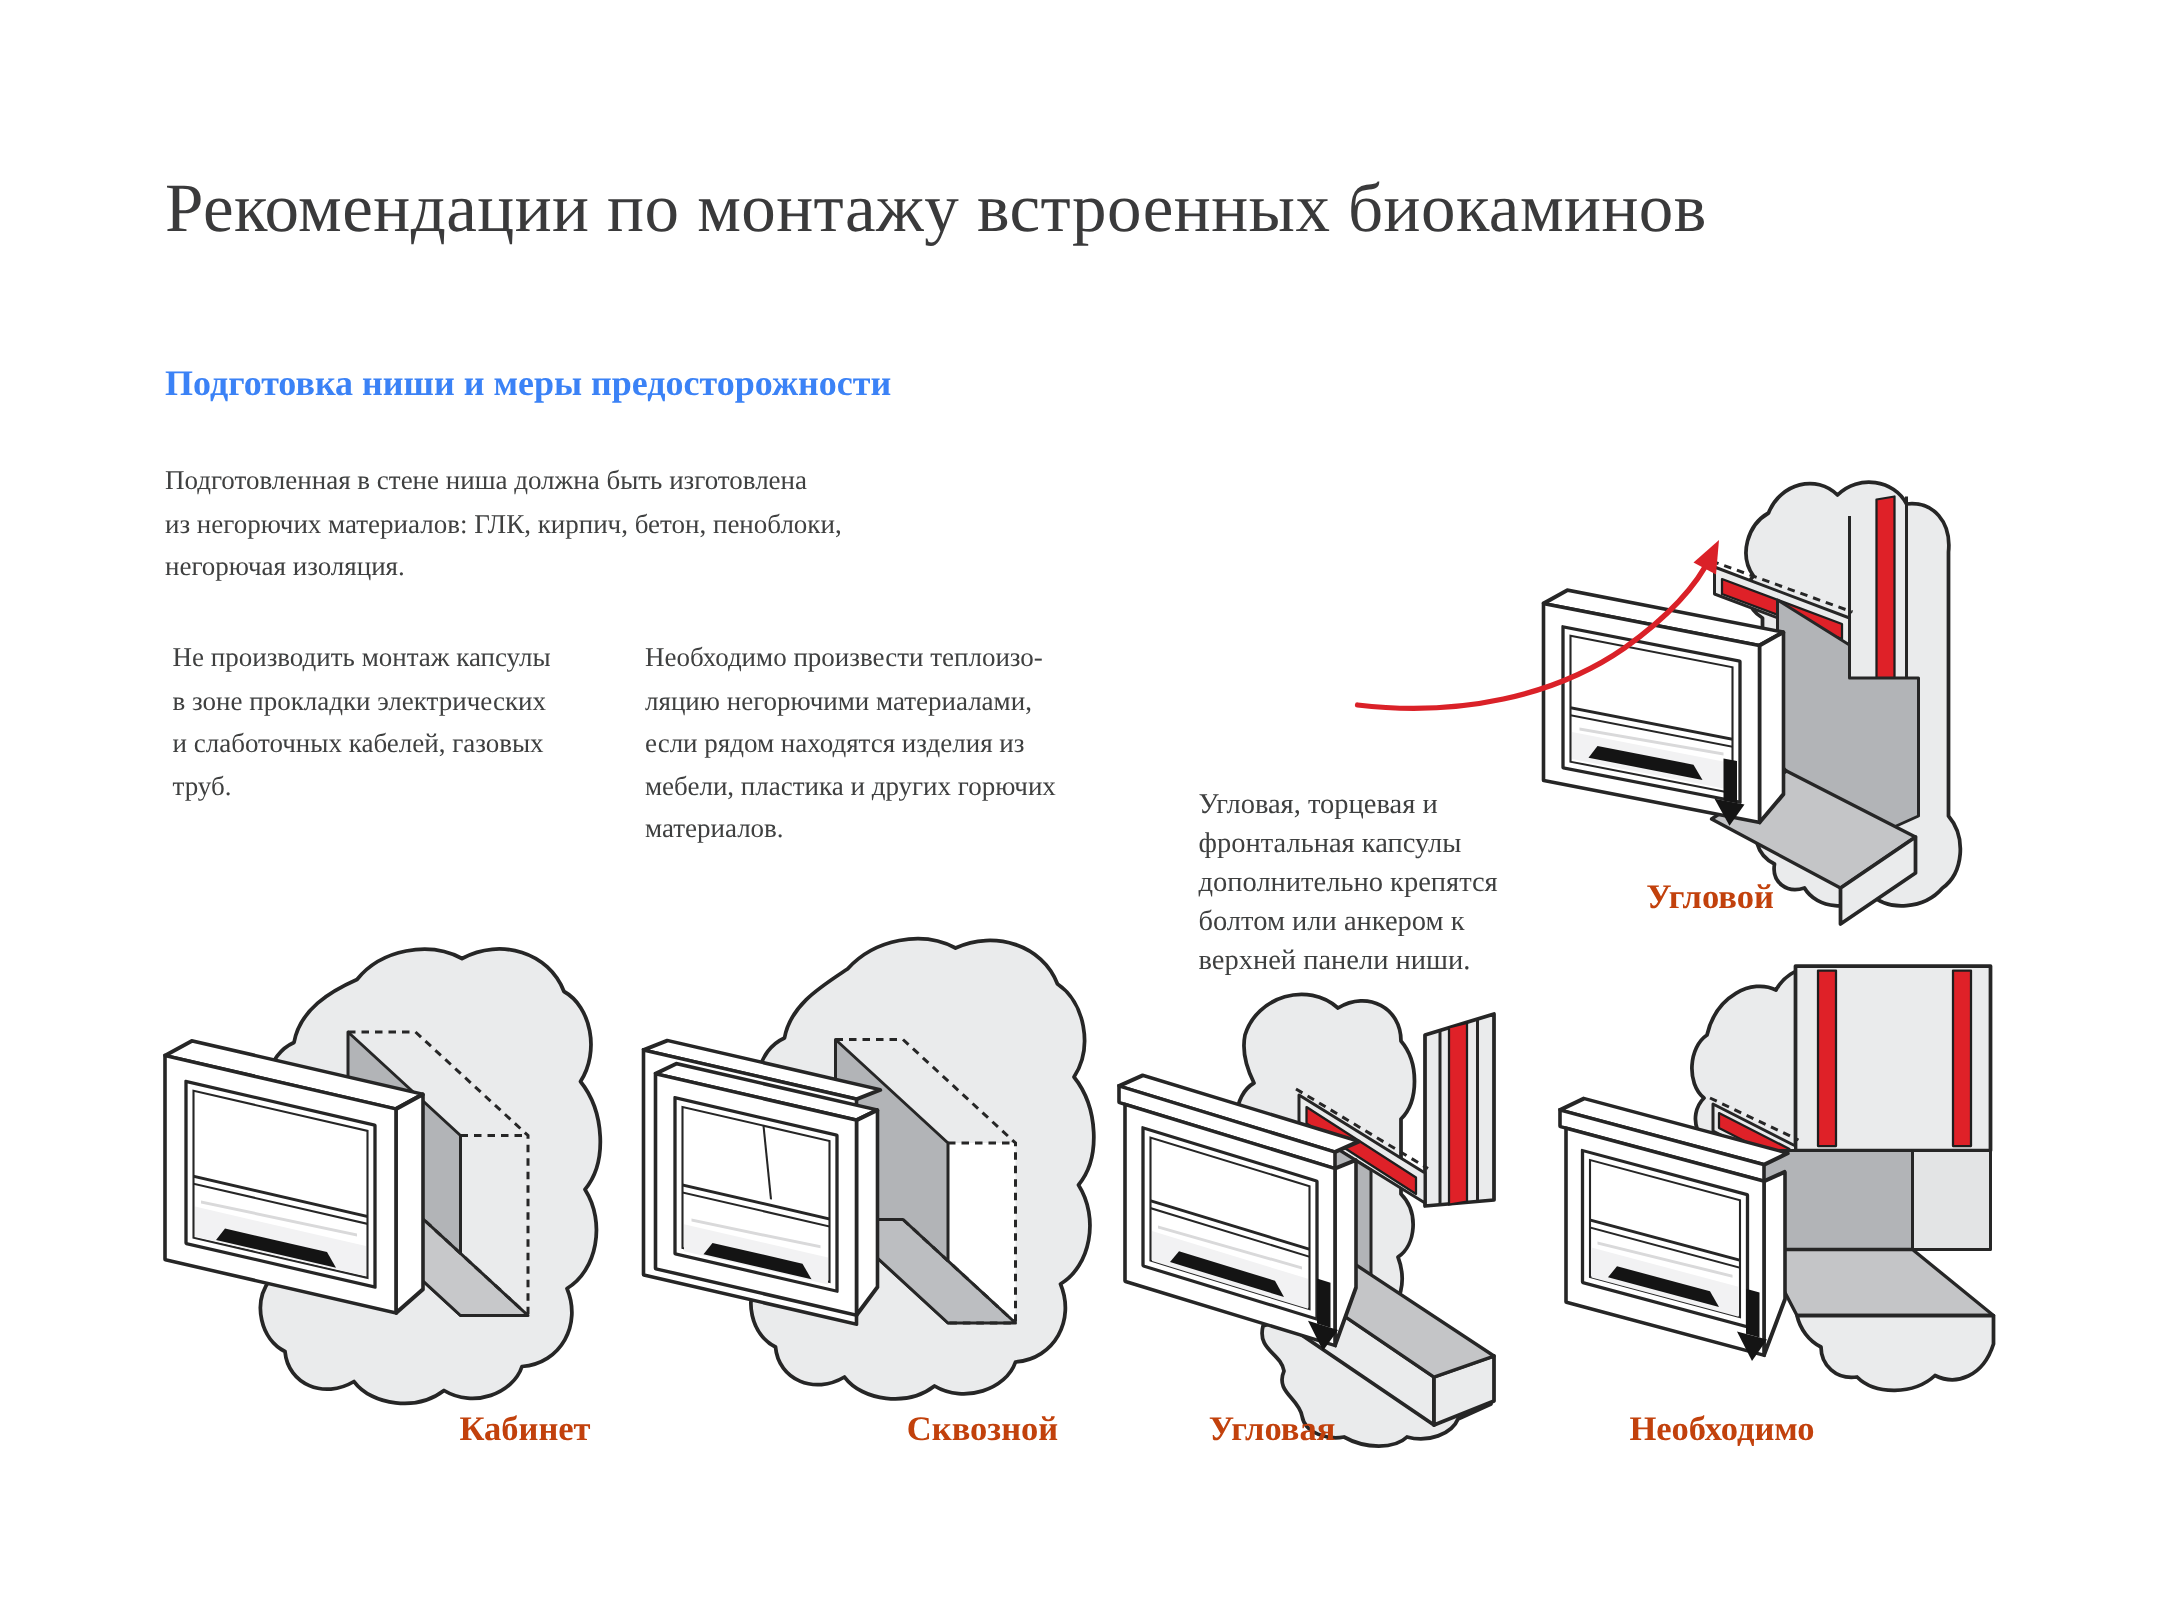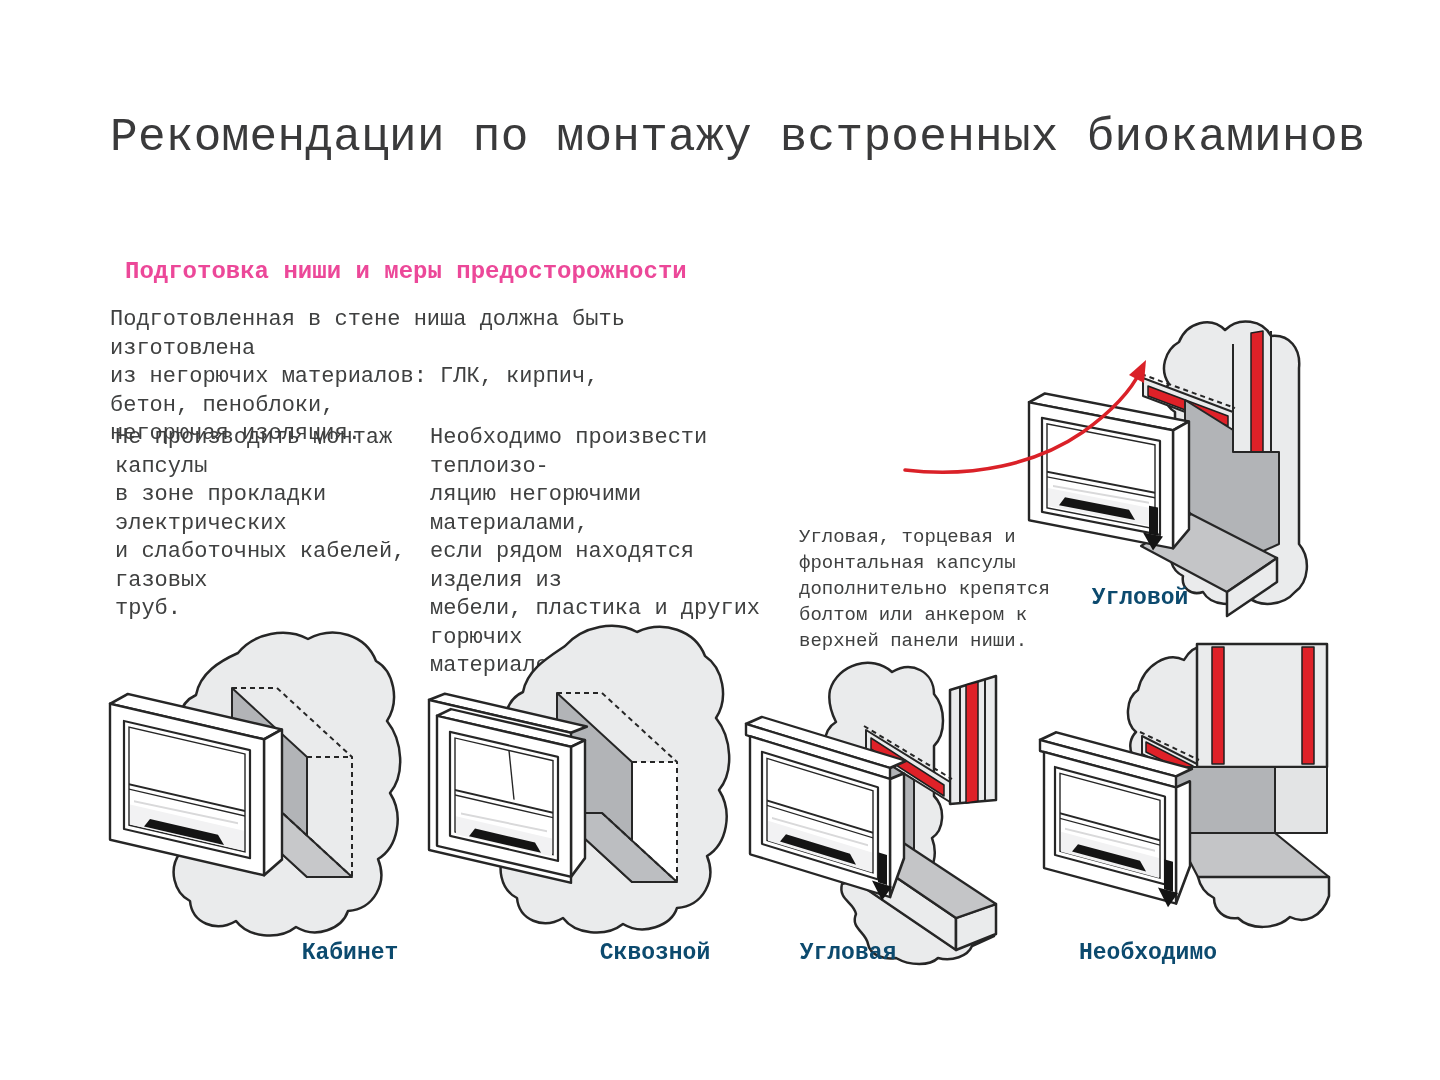--- a/index.html
+++ b/index.html
@@ -1,35 +1,35 @@
 <!DOCTYPE html>
 <html><head>
 <meta charset="utf-8">
 <style>
   html,body{margin:0;padding:0;background:#fff;}
   .canvas{
     position:relative;width:1440px;height:984px;background:#ffffff;overflow:hidden;
-    font-family:Liberation Mono, monospace;color:#3f4040;
+    font-family:Liberation Serif, serif;color:#3f4040;
   }
   .page-title{
     position:absolute;left:110px;top:112px;margin:0;
     font-size:46px;font-weight:300;letter-spacing:.3px;color:#3a3a3b;white-space:nowrap;
   }
   .section-heading{
-    position:absolute;left:110px;top:243px;margin:15px;
-    font-size:24px;font-weight:700;color:#ec4899;white-space:nowrap;
+    position:absolute;left:110px;top:243px;margin:0;
+    font-size:24px;font-weight:700;color:#3b82f6;white-space:nowrap;
   }
   .note{
-    position:absolute;margin:0;font-size:22px;line-height:28.5px;
+    position:absolute;margin:0;font-size:18px;line-height:28.5px;
     color:#3f4040;white-space:pre-line;
   }
   .note.compact{font-size:19px;line-height:26px;}
   .diagram-label{
     position:absolute;width:220px;margin:0;text-align:center;
-    font-size:23px;font-weight:700;color:#0c4a6e;white-space:nowrap;
+    font-size:23px;font-weight:700;color:#c2410c;white-space:nowrap;
   }
   .d{position:absolute;}
   
   .ol{fill:#eaebec;stroke:#262626;stroke-width:2.5;stroke-linejoin:round;}
   .wh{fill:#ffffff;stroke:#262626;stroke-width:2.4;stroke-linejoin:round;}
   .dk{fill:#b2b4b7;stroke:#262626;stroke-width:2;stroke-linejoin:round;}
   .fl{fill:#c7c8ca;stroke:#262626;stroke-width:2;stroke-linejoin:round;}
   .md{fill:#c4c5c7;stroke:#262626;stroke-width:2.2;stroke-linejoin:round;}
   .lt{fill:#e3e4e5;stroke:#262626;stroke-width:2;stroke-linejoin:round;}
   .rd{fill:#df2128;stroke:#1e1e1e;stroke-width:1.5;stroke-linejoin:round;}

